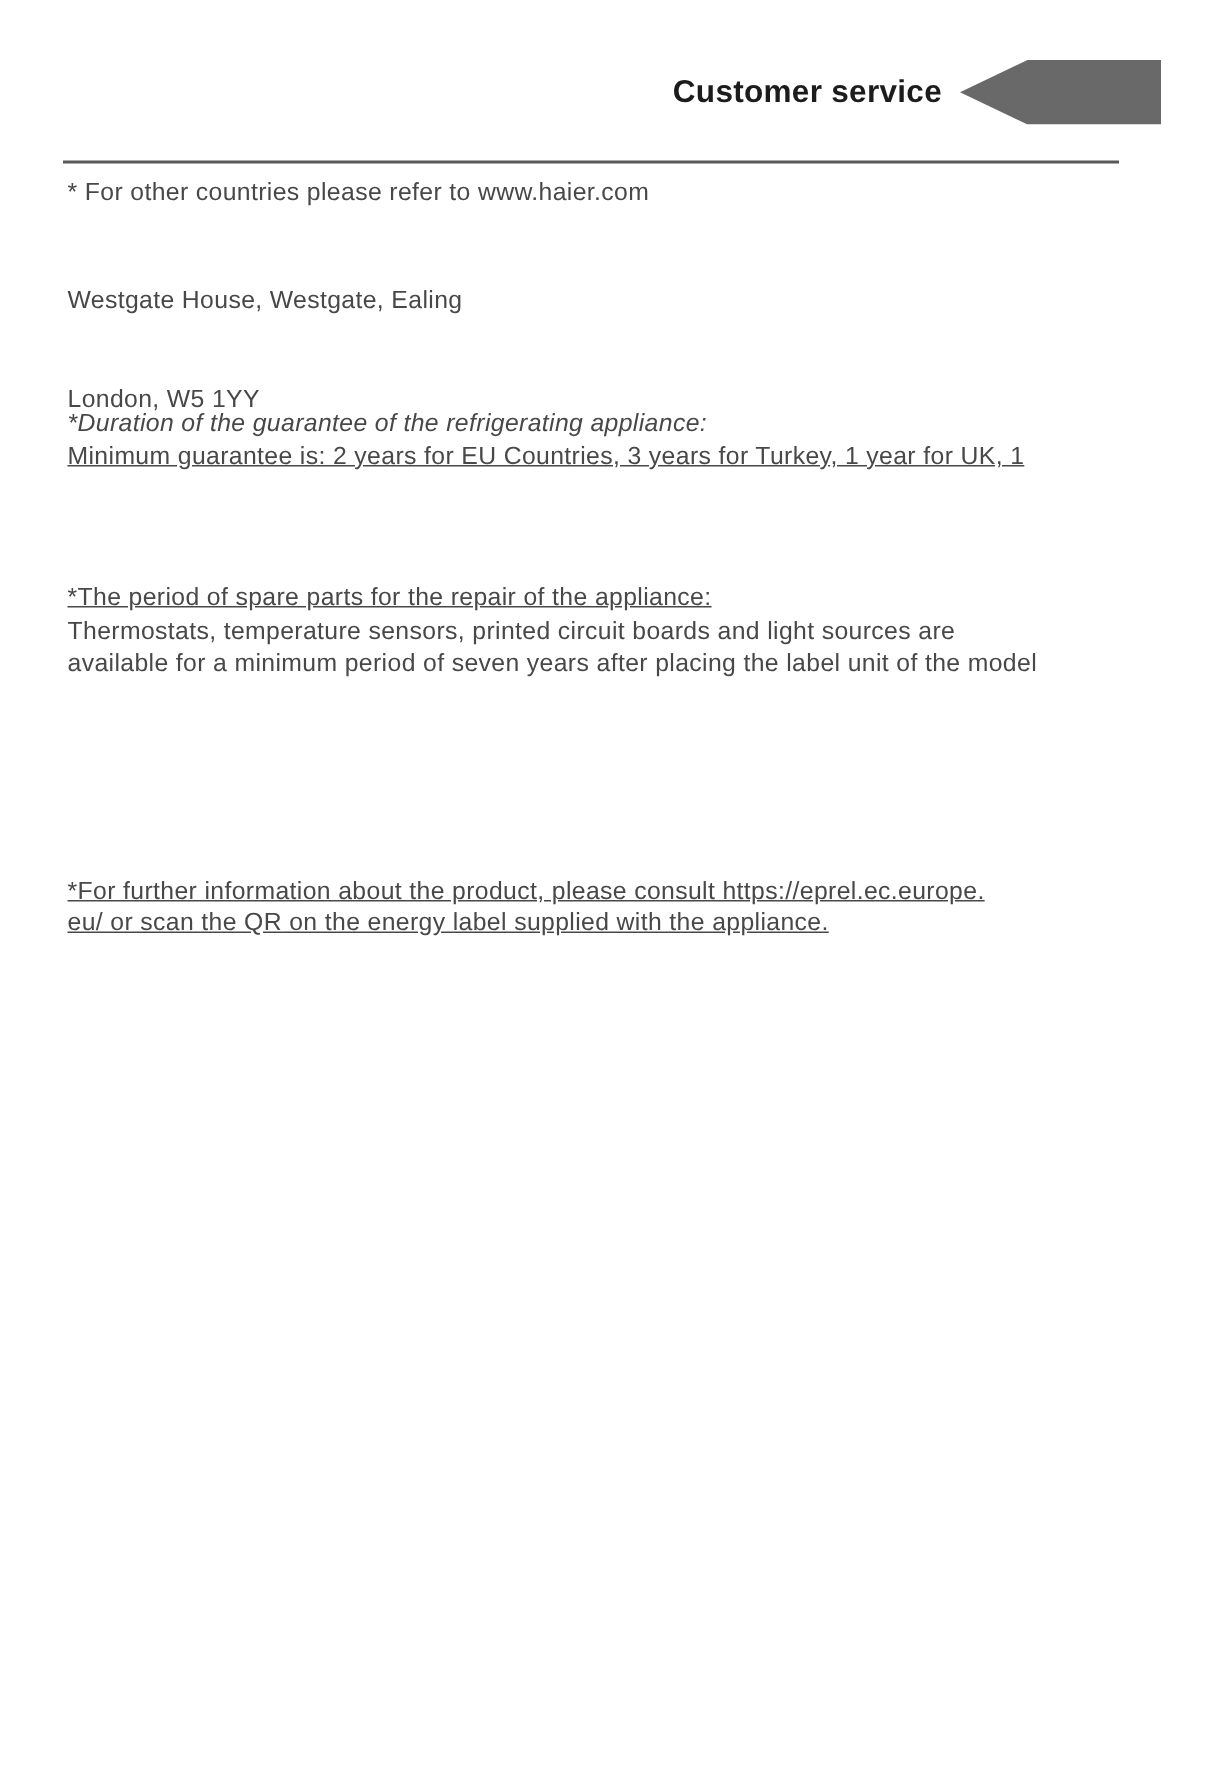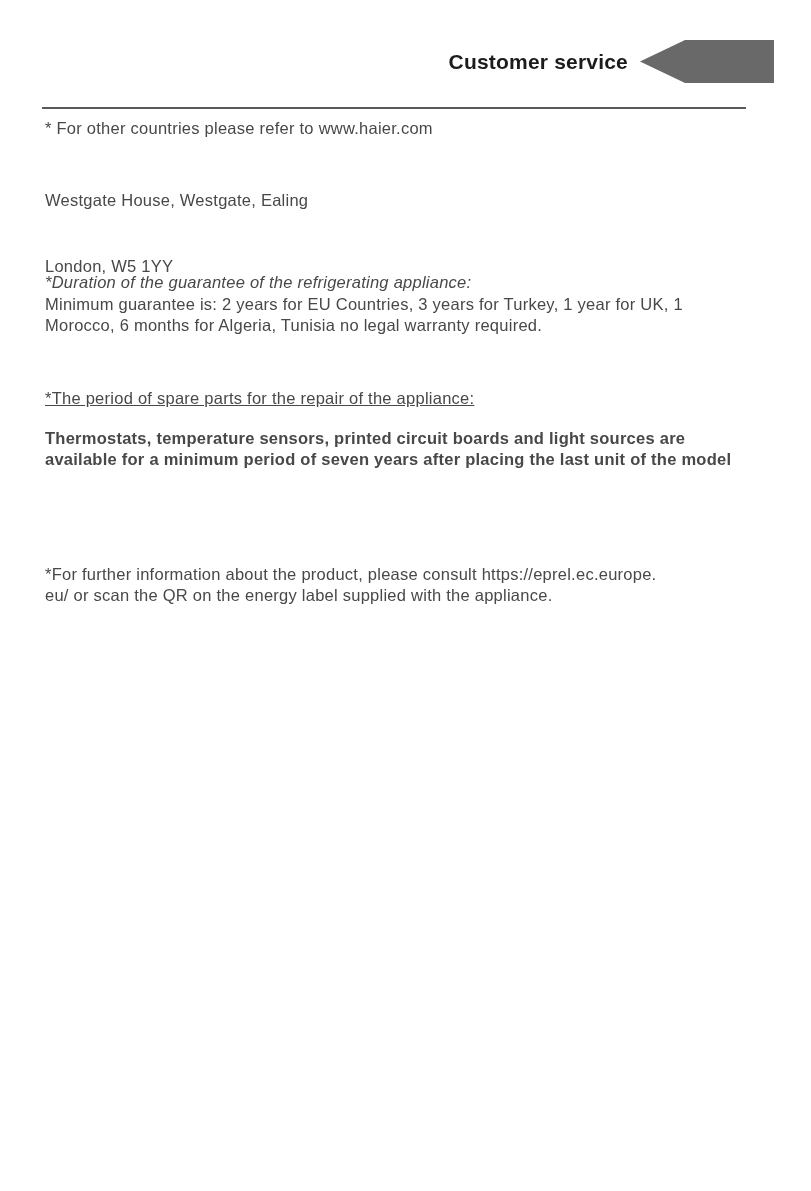--- a/index.html
+++ b/index.html
@@ -56,25 +56,25 @@
     color: #484848;
     line-height: 21px;
     white-space: nowrap;
   }
   .txt div { white-space: nowrap; }
   .pos-intro1   { top: 118px; }
   .pos-intro2   { top: 146px; }
   .pos-addr1    { top: 190px; }
   .pos-addr2    { top: 224px; margin-top: 32px; }
   .pos-ghead    { top: 272px; font-style: italic; }
-  .pos-gbody    { top: 294px; }
+  .pos-gbody    { top: 294px; text-decoration: underline; }
   .pos-shead    { top: 388px; text-decoration: underline; }
-  .pos-sbody1   { top: 428px; font-weight: bold; }
+  .pos-sbody1   { top: 411px; }
   .pos-sbody2   { top: 478px; }
-  .pos-fbody    { top: 564px; }
+  .pos-fbody    { top: 584px; text-decoration: underline; }
   
   .corner-decoration {
     position: absolute;
     top: 1087px;
     left: 794px;
     width: 150px;
     height: 150px;
     background: #f0f0f0;
     border-radius: 14px;
     transform: rotate(45deg);
@@ -97,28 +97,27 @@
 
 
   <p class="txt pos-addr1">Westgate House, Westgate, Ealing</p>
 
   <p class="txt pos-addr2">London, W5 1YY</p>
 
   <p class="txt pos-ghead">*Duration of the guarantee of the refrigerating appliance:</p>
 
   <div class="txt pos-gbody">
     <div>Minimum guarantee is: 2 years for EU Countries, 3 years for Turkey, 1 year for UK, 1</div>
-    <div>Morocco, 6 months for Algeria, Tunisia no legal warranty required.</div>
   </div>
 
   <p class="txt pos-shead">*The period of spare parts for the repair of the appliance:</p>
 
   <div class="txt pos-sbody1">
     <div>Thermostats, temperature sensors, printed circuit boards and light sources are</div>
-    <div>available for a minimum period of seven years after placing the last unit of the model</div>
+    <div>available for a minimum period of seven years after placing the label unit of the model</div>
   </div>
 
 
   <div class="txt pos-fbody">
     <div>*For further information about the product, please consult https://eprel.ec.europe.</div>
     <div>eu/ or scan the QR on the energy label supplied with the appliance.</div>
   </div>
 
   <div class="corner-decoration"></div>
 

